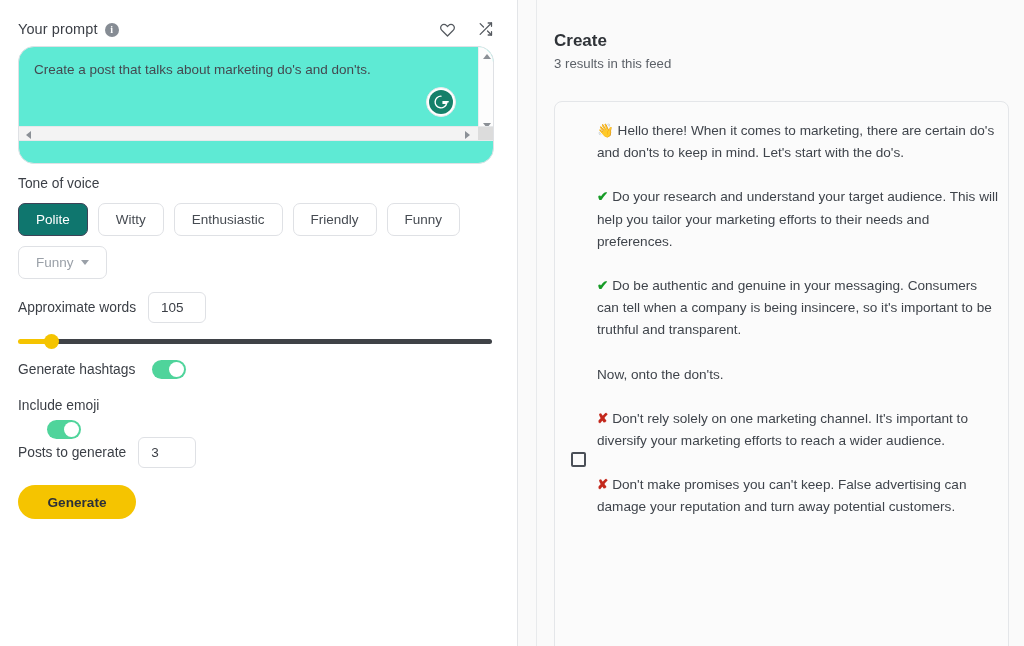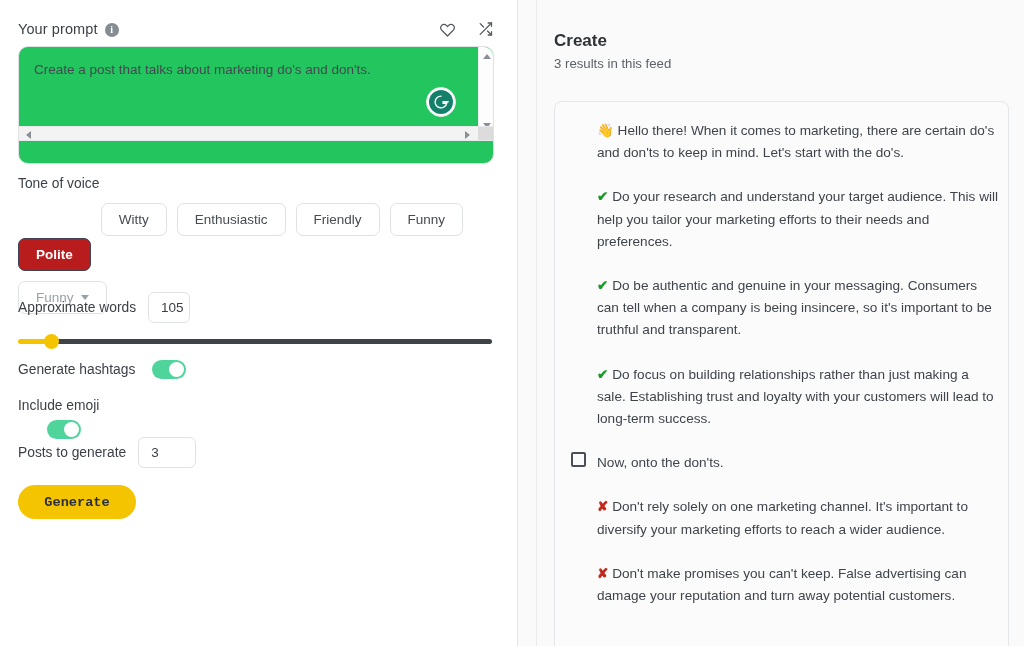--- a/index.html
+++ b/index.html
@@ -59,22 +59,22 @@
     margin-left: auto; display: flex; align-items: center; gap: 21px;
   }
   .icon-btn { cursor: pointer; display: block; line-height: 0; }
 
   
   .prompt-box {
     position: absolute;
     left: 18px; top: 46px;
     width: 476px; height: 118px;
     border: 1px solid #dfe1e5;
-    border-radius: 10px;
-    background: #22c55e;
+    border-radius: 16px;
+    background: #5eead4;
     overflow: hidden;
   }
   .prompt-text {
     position: absolute;
     left: 15px; top: 14px;
     width: 420px;
     font-size: 13.5px;
     color: #444950;
     line-height: 18px;
   }
@@ -158,40 +158,40 @@
     height: 33px; padding: 0 17px;
     display: inline-flex; align-items: center; justify-content: center;
     border: 1px solid #dfe1e5;
     border-radius: 7px;
     background: #fff;
     font-size: 13.5px; color: #464b52;
     cursor: pointer;
     white-space: nowrap;
   }
   .chip.selected {
-    background: #b91c1c; border-color: #3d4257; color: #ffffff; font-weight: bold; margin-top: 35px;
+    background: #0f766e; border-color: #3d4257; color: #ffffff; font-weight: normal;
   }
   .chip.more { color: #9aa0a8; }
   .caret {
     display: inline-block; margin-left: 7px;
     width: 0; height: 0;
     border-left: 4.5px solid transparent;
     border-right: 4.5px solid transparent;
     border-top: 5px solid #9aa0a8;
   }
 
   
   .words-row {
     position: absolute; left: 18px; top: 292px;
     display: flex; align-items: center;
   }
   .words-label { font-size: 13.8px; color: #3b3f46; }
   .num-input {
     margin-left: 12px;
-    width: 42px; height: 31px;
+    width: 58px; height: 31px;
     border: 1px solid #dfe1e5; border-radius: 6px;
     background: #fff;
     display: flex; align-items: center;
     padding-left: 12px;
     font-size: 13.5px; color: #3b3f46;
     cursor: text;
   }
 
   
   .slider-wrap {
@@ -254,21 +254,21 @@
 
   
   .generate-btn {
     position: absolute; left: 18px; top: 485px;
     width: 118px; height: 34px;
     border-radius: 17px;
     background: #f5c400;
     border: none;
     color: #2c3038;
     font-size: 13.6px; font-weight: bold;
-    font-family: Liberation Mono, monospace;
+    font-family: Liberation Sans, sans-serif;
     cursor: pointer;
     display: flex; align-items: center; justify-content: center;
   }
 
   
   #right-panel {
     position: absolute;
     left: 537px; top: 0;
     width: 487px; height: 646px;
     background: #fafafa;
@@ -427,21 +427,20 @@
   <div id="right-panel">
     <div class="results-title">Create</div>
     <div class="results-sub">3 results in this feed</div>
 
     <div class="result-card">
       <div class="card-checkbox"></div>
       <div class="card-body">
         <p class="para"><span class="emoji">👋</span> <span>Hello there! When it comes to marketing, there are certain do's and don'ts to keep in mind. Let's start with the do's.</span></p>
         <p class="para"><span class="mark-ok">✔</span> <span>Do your research and understand your target audience. This will help you tailor your marketing efforts to their needs and preferences.</span></p>
         <p class="para"><span class="mark-ok">✔</span> <span>Do be authentic and genuine in your messaging. Consumers can tell when a company is being insincere, so it's important to be truthful and transparent.</span></p>
-        <p class="para"><span class="mark-ok">✔</span> <span>Do focus on building relationships rather than just making a sale. Establishing trust and loyalty with your customers will lead to long-term success.</span></p>
         <p class="para"><span>Now, onto the don'ts.</span></p>
         <p class="para"><span class="mark-no">✘</span> <span>Don't rely solely on one marketing channel. It's important to diversify your marketing efforts to reach a wider audience.</span></p>
         <p class="para"><span class="mark-no">✘</span> <span>Don't make promises you can't keep. False advertising can damage your reputation and turn away potential customers.</span></p>
       </div>
     </div>
   </div>
 
 </div>
 
 </body></html>

